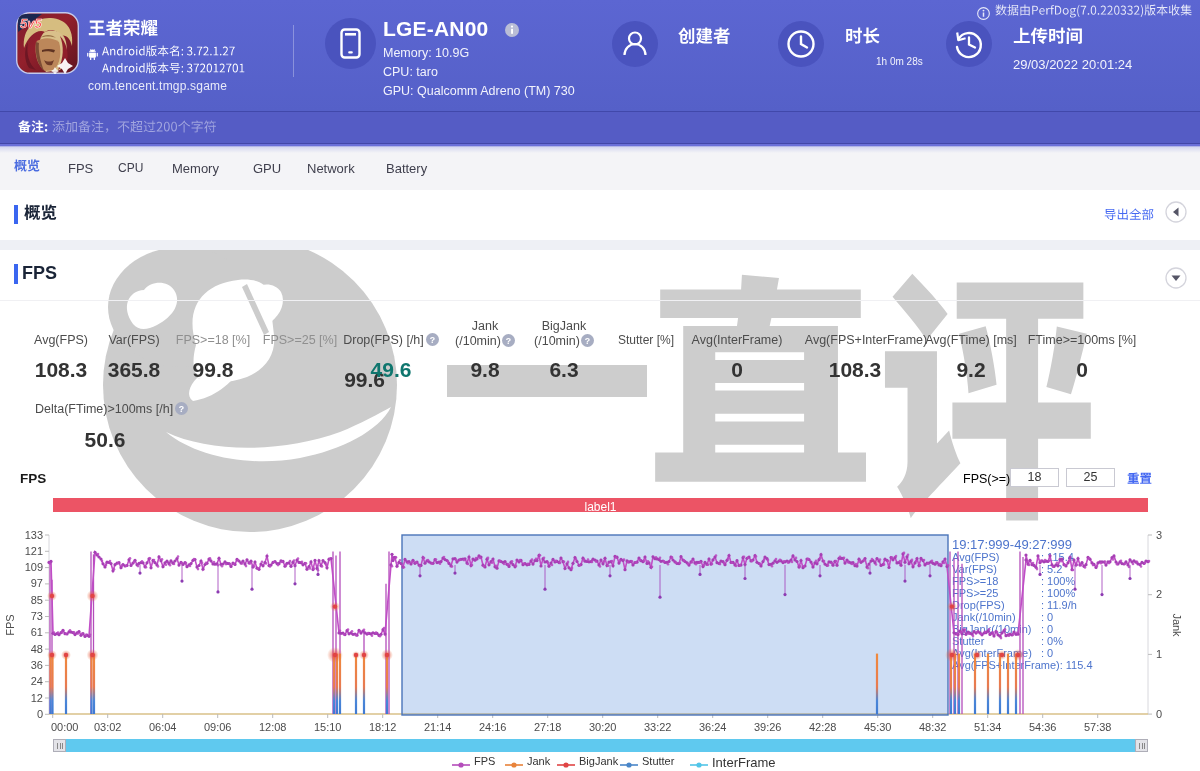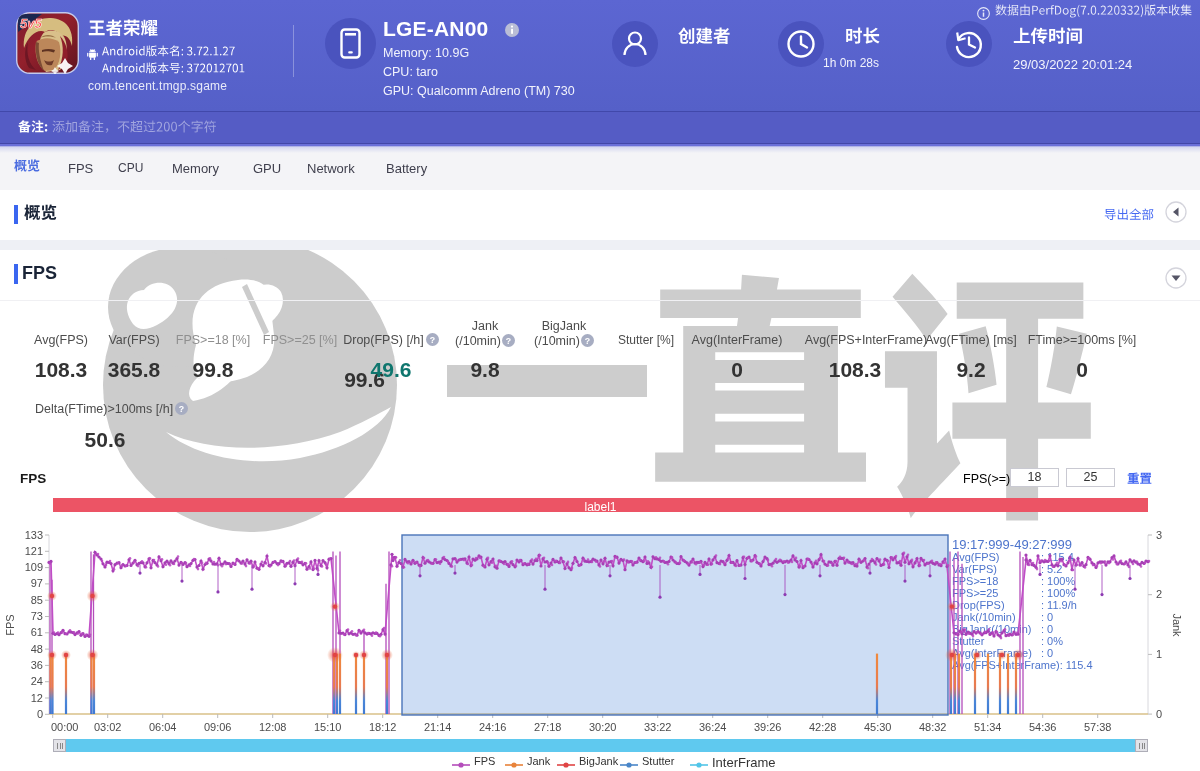--- a/index.html
+++ b/index.html
@@ -85,21 +85,21 @@
 <div class="abs" style="left:778px;top:21px"><svg width="46" height="46" viewBox="0 0 46 46">
 <circle cx="23" cy="23" r="23" fill="#4a53be"></circle>
 <circle cx="23" cy="23" r="12.5" fill="none" stroke="#ffffff" stroke-width="2.4"></circle>
 <path d="M23 15.5 V23 L29 26.5" fill="none" stroke="#ffffff" stroke-width="2.4" stroke-linecap="round"></path>
 </svg></div>
 <div style="position:absolute;left:845.0px;top:27.0px">
       <svg width="36" height="22" viewBox="0 -15.4 36 22" style="display:block;overflow:visible">
         <path d="M8 -7.5C8.9 -6.2 10 -4.5 10.5 -3.5L12.4 -4.6C11.8 -5.5 10.6 -7.2 9.8 -8.4ZM5.2 -6.7V-3.6H3.1V-6.7ZM5.2 -8.6H3.1V-11.6H5.2ZM1.2 -13.5V-0.3H3.1V-1.7H7.2V-13.5ZM13.1 -14.8V-11.6H7.8V-9.6H13.1V-1.2C13.1 -0.9 12.9 -0.8 12.5 -0.8C12.2 -0.8 10.9 -0.8 9.6 -0.8C10 -0.2 10.3 0.7 10.4 1.3C12.1 1.3 13.4 1.3 14.1 0.9C14.9 0.6 15.2 0 15.2 -1.2V-9.6H17V-11.6H15.2V-14.8Z M30.7 -14.6C29.2 -13 26.8 -11.6 24.4 -10.7C24.9 -10.3 25.7 -9.4 26.1 -9C28.4 -10 31.1 -11.8 32.8 -13.6ZM18.4 -8.3V-6.2H21.4V-1.7C21.4 -1 20.9 -0.6 20.5 -0.4C20.8 0 21.2 0.9 21.4 1.4C21.9 1.1 22.7 0.8 27.6 -0.4C27.5 -0.9 27.4 -1.8 27.4 -2.4L23.6 -1.6V-6.2H25.8C27.2 -2.6 29.4 -0.2 33.1 1C33.4 0.4 34.1 -0.5 34.5 -1C31.4 -1.8 29.2 -3.6 28 -6.2H34.1V-8.3H23.6V-14.8H21.4V-8.3Z" fill="#ffffff"></path>
       </svg>
     </div>
-<div class="abs" style="left:823px;top:56px;font-size:12px;color:#f2f3fc">1h 0m 28s</div>
+<div class="abs" style="left:876px;top:56px;font-size:10px;color:#f2f3fc">1h 0m 28s</div>
 <div class="abs" style="left:946px;top:21px"><svg width="46" height="46" viewBox="0 0 46 46">
 <circle cx="23" cy="23" r="23" fill="#4a53be"></circle>
 <path d="M12.5 18 a12 12 0 1 1 -1.5 8" fill="none" stroke="#ffffff" stroke-width="2.4" stroke-linecap="round"></path>
 <path d="M11.2 11.5 L12.3 19.2 L19.6 17.2" fill="none" stroke="#ffffff" stroke-width="2.2" stroke-linejoin="round"></path>
 <path d="M23 16.5 V23.5 L29 26.5" fill="none" stroke="#ffffff" stroke-width="2.3" stroke-linecap="round"></path>
 </svg></div>
 <div style="position:absolute;left:1013.0px;top:27.0px">
       <svg width="71" height="22" viewBox="0 -15.4 71 22" style="display:block;overflow:visible">
         <path d="M7.1 -14.6V-1.4H0.8V0.7H16.8V-1.4H9.3V-7.5H15.5V-9.6H9.3V-14.6Z M21.7 -14.8C20.8 -12.3 19.3 -9.8 17.7 -8.2C18.1 -7.7 18.6 -6.6 18.8 -6C19.2 -6.4 19.6 -6.9 19.9 -7.3V1.5H22V-10.5C22.6 -11.7 23.2 -13 23.7 -14.2ZM25.4 -2C27.1 -1 29.2 0.6 30.2 1.6L31.7 0C31.3 -0.4 30.7 -0.8 30 -1.3C31.3 -2.7 32.8 -4.2 33.9 -5.5L32.4 -6.4L32.1 -6.3H27.1L27.5 -7.8H34.4V-9.7H28L28.4 -11.1H33.5V-13H28.9L29.2 -14.4L27.1 -14.7L26.7 -13H23.6V-11.1H26.2L25.9 -9.7H22.6V-7.8H25.3C25 -6.5 24.6 -5.3 24.3 -4.4H30.2C29.6 -3.7 29 -3.1 28.3 -2.4C27.8 -2.7 27.3 -3 26.8 -3.3Z M43 -7.5C43.9 -6.2 45 -4.5 45.5 -3.5L47.4 -4.6C46.8 -5.5 45.6 -7.2 44.8 -8.4ZM40.2 -6.7V-3.6H38.1V-6.7ZM40.2 -8.6H38.1V-11.6H40.2ZM36.2 -13.5V-0.3H38.1V-1.7H42.2V-13.5ZM48.1 -14.8V-11.6H42.8V-9.6H48.1V-1.2C48.1 -0.9 47.9 -0.8 47.5 -0.8C47.2 -0.8 45.9 -0.8 44.6 -0.8C45 -0.2 45.3 0.7 45.4 1.3C47.1 1.3 48.4 1.3 49.1 0.9C49.9 0.6 50.2 0 50.2 -1.2V-9.6H52V-11.6H50.2V-14.8Z M53.7 -10.7V1.5H55.9V-10.7ZM54 -13.7C54.8 -12.9 55.7 -11.7 56.1 -11L57.8 -12.1C57.4 -12.9 56.5 -14 55.6 -14.8ZM59.6 -4.9H62.9V-3.3H59.6ZM59.6 -8.3H62.9V-6.6H59.6ZM57.7 -10V-1.6H64.9V-10ZM58.4 -14V-12H66.7V-0.7C66.7 -0.5 66.7 -0.4 66.4 -0.4C66.3 -0.4 65.6 -0.4 65 -0.4C65.3 0.1 65.6 0.9 65.6 1.5C66.7 1.5 67.6 1.4 68.2 1.1C68.7 0.8 68.9 0.3 68.9 -0.7V-14Z" fill="#ffffff"></path>
       </svg>
@@ -212,20 +212,21 @@
 <div class="abs" style="left:306px;top:358px;width:170px;text-align:center;font-size:21px;font-weight:bold;color:#0f766e">49.6</div>
 <div class="abs" style="left:405px;top:320px;width:160px;text-align:center;font-size:12.5px;color:#4c4c4c;line-height:13.5px">Jank<br>(/10min)<span style="display:inline-block;vertical-align:-2px;margin-left:1px"><svg width="13" height="13" viewBox="0 0 14 14">
           <circle cx="7" cy="7" r="7" fill="#a7adc2"></circle>
           <text x="7" y="10.4" font-size="9.5" font-weight="bold" fill="#ffffff" text-anchor="middle">?</text>
         </svg></span></div>
 <div class="abs" style="left:400px;top:358px;width:170px;text-align:center;font-size:21px;font-weight:bold;color:#333333">9.8</div>
 <div class="abs" style="left:484px;top:320px;width:160px;text-align:center;font-size:12.5px;color:#4c4c4c;line-height:13.5px">BigJank<br>(/10min)<span style="display:inline-block;vertical-align:-2px;margin-left:1px"><svg width="13" height="13" viewBox="0 0 14 14">
           <circle cx="7" cy="7" r="7" fill="#a7adc2"></circle>
           <text x="7" y="10.4" font-size="9.5" font-weight="bold" fill="#ffffff" text-anchor="middle">?</text>
         </svg></span></div>
+<div class="abs" style="left:479px;top:358px;width:170px;text-align:center;font-size:21px;font-weight:bold;color:#333333">6.3</div>
 <div class="abs" style="left:561px;top:333px;width:170px;text-align:center;font-size:12px;color:#4c4c4c">Stutter [%]</div>
 <div class="abs" style="left:652px;top:333px;width:170px;text-align:center;font-size:12.5px;color:#4c4c4c">Avg(InterFrame)</div>
 <div class="abs" style="left:652px;top:358px;width:170px;text-align:center;font-size:21px;font-weight:bold;color:#333333">0</div>
 <div class="abs" style="left:770px;top:333px;width:192px;text-align:center;font-size:12.5px;color:#4c4c4c">Avg(FPS+InterFrame)</div>
 <div class="abs" style="left:770px;top:358px;width:170px;text-align:center;font-size:21px;font-weight:bold;color:#333333">108.3</div>
 <div class="abs" style="left:886px;top:333px;width:170px;text-align:center;font-size:12.5px;color:#4c4c4c">Avg(FTime) [ms]</div>
 <div class="abs" style="left:886px;top:358px;width:170px;text-align:center;font-size:21px;font-weight:bold;color:#333333">9.2</div>
 <div class="abs" style="left:997px;top:333px;width:170px;text-align:center;font-size:12.5px;color:#4c4c4c">FTime&gt;=100ms [%]</div>
 <div class="abs" style="left:997px;top:358px;width:170px;text-align:center;font-size:21px;font-weight:bold;color:#333333">0</div>
 <div class="abs" style="left:35px;top:402px;font-size:12.5px;color:#4c4c4c">Delta(FTime)&gt;100ms [/h]<span style="display:inline-block;vertical-align:-2px;margin-left:2px"><svg width="13" height="13" viewBox="0 0 14 14">

